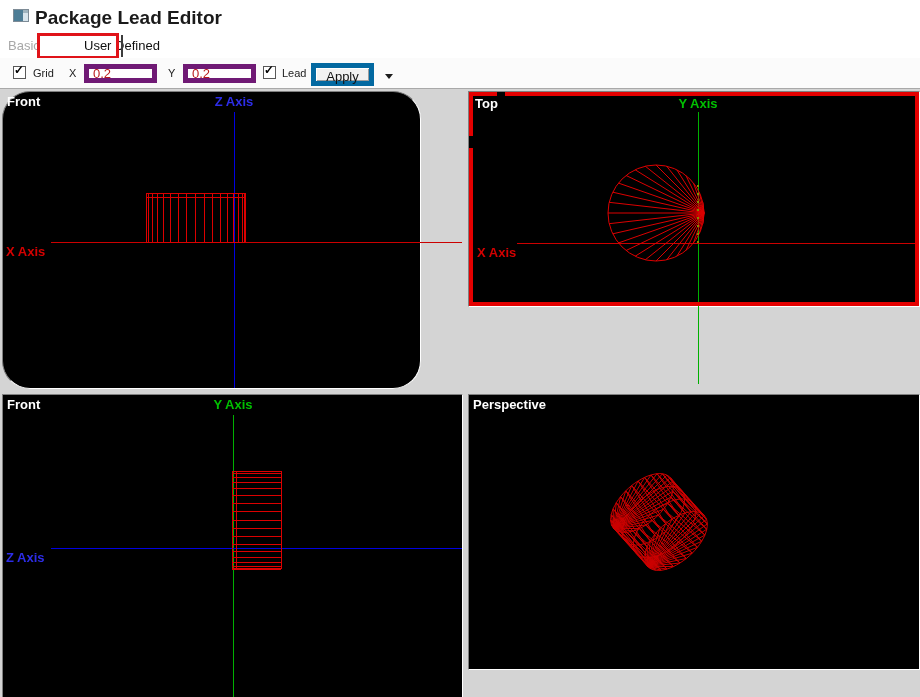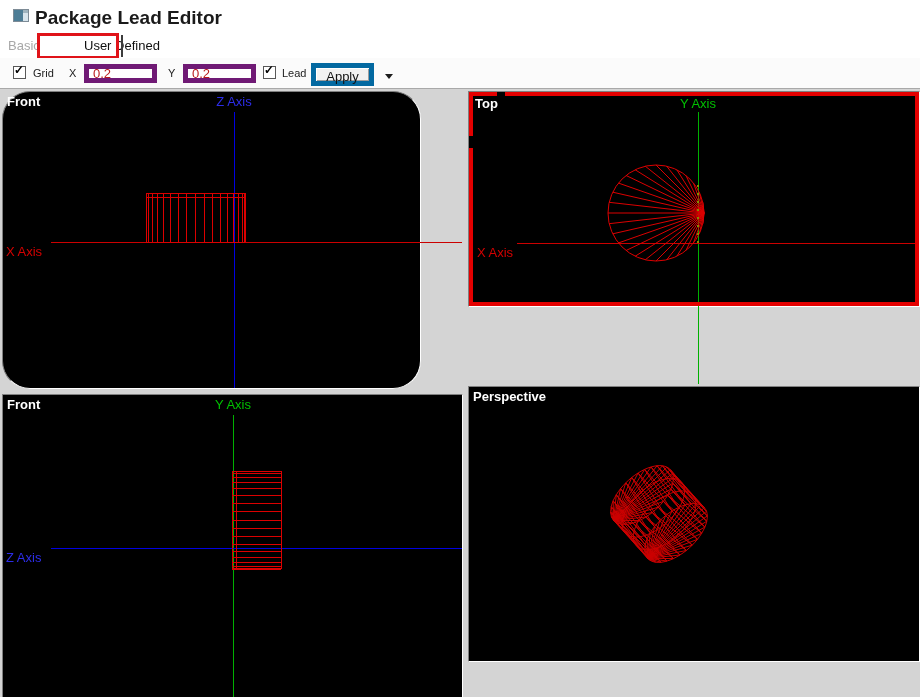--- a/index.html
+++ b/index.html
@@ -35,23 +35,23 @@
   .dd-arrow { position:absolute; left:385px; top:16px; width:0; height:0;
               border-left:4px solid transparent; border-right:4px solid transparent; border-top:5px solid #1d1d1d; }
   
   .vp-area { position:absolute; left:0; top:88px; width:920px; height:609px; background:#d4d4d4;
              border-top:1px solid #a9a9a9; }
   .vp { position:absolute; background:#000; border:1px solid; border-color:#808080 #ffffff #ffffff #808080; }
   .vp svg { position:absolute; left:0; top:0; }
   .vp-front { left:2px; top:2px; width:419px; height:298px;border-radius:28px; }
   .vp-top   { left:468px; top:2px; width:452px; height:216px; }
   .vp-left  { left:2px; top:305px; width:461px; height:304px; }
-  .vp-persp { left:468px; top:297px; width:452px; height:276px;text-decoration:underline; }
+  .vp-persp { left:468px; top:305px; width:452px; height:276px;text-decoration:underline; }
   .vp-label { position:absolute; left:4px; top:2px; font-size:13px; font-weight:bold; color:#ffffff; z-index:3; }
-  .axis-label { position:absolute; font-size:13px; font-weight:normal; z-index:3; white-space:nowrap; }
+  .axis-label { position:absolute; font-size:13px; font-weight:bold; z-index:3; white-space:nowrap; }
   .axis-top-center { top:2px; transform:translateX(-50%); }
   .active-border { position:absolute; left:0; top:0; right:0; bottom:0; border:4px solid #e40000; z-index:2; pointer-events:none; }
   .active-border .gap-t { position:absolute; left:24px; top:-4px; width:8px; height:4px; background:#000; }
   .active-border .gap-l { position:absolute; left:-4px; top:40px; width:4px; height:12px; background:#000; }
 </style>
 </head>
 <body>
 
 <div class="titlebar">
   <div class="app-icon">

